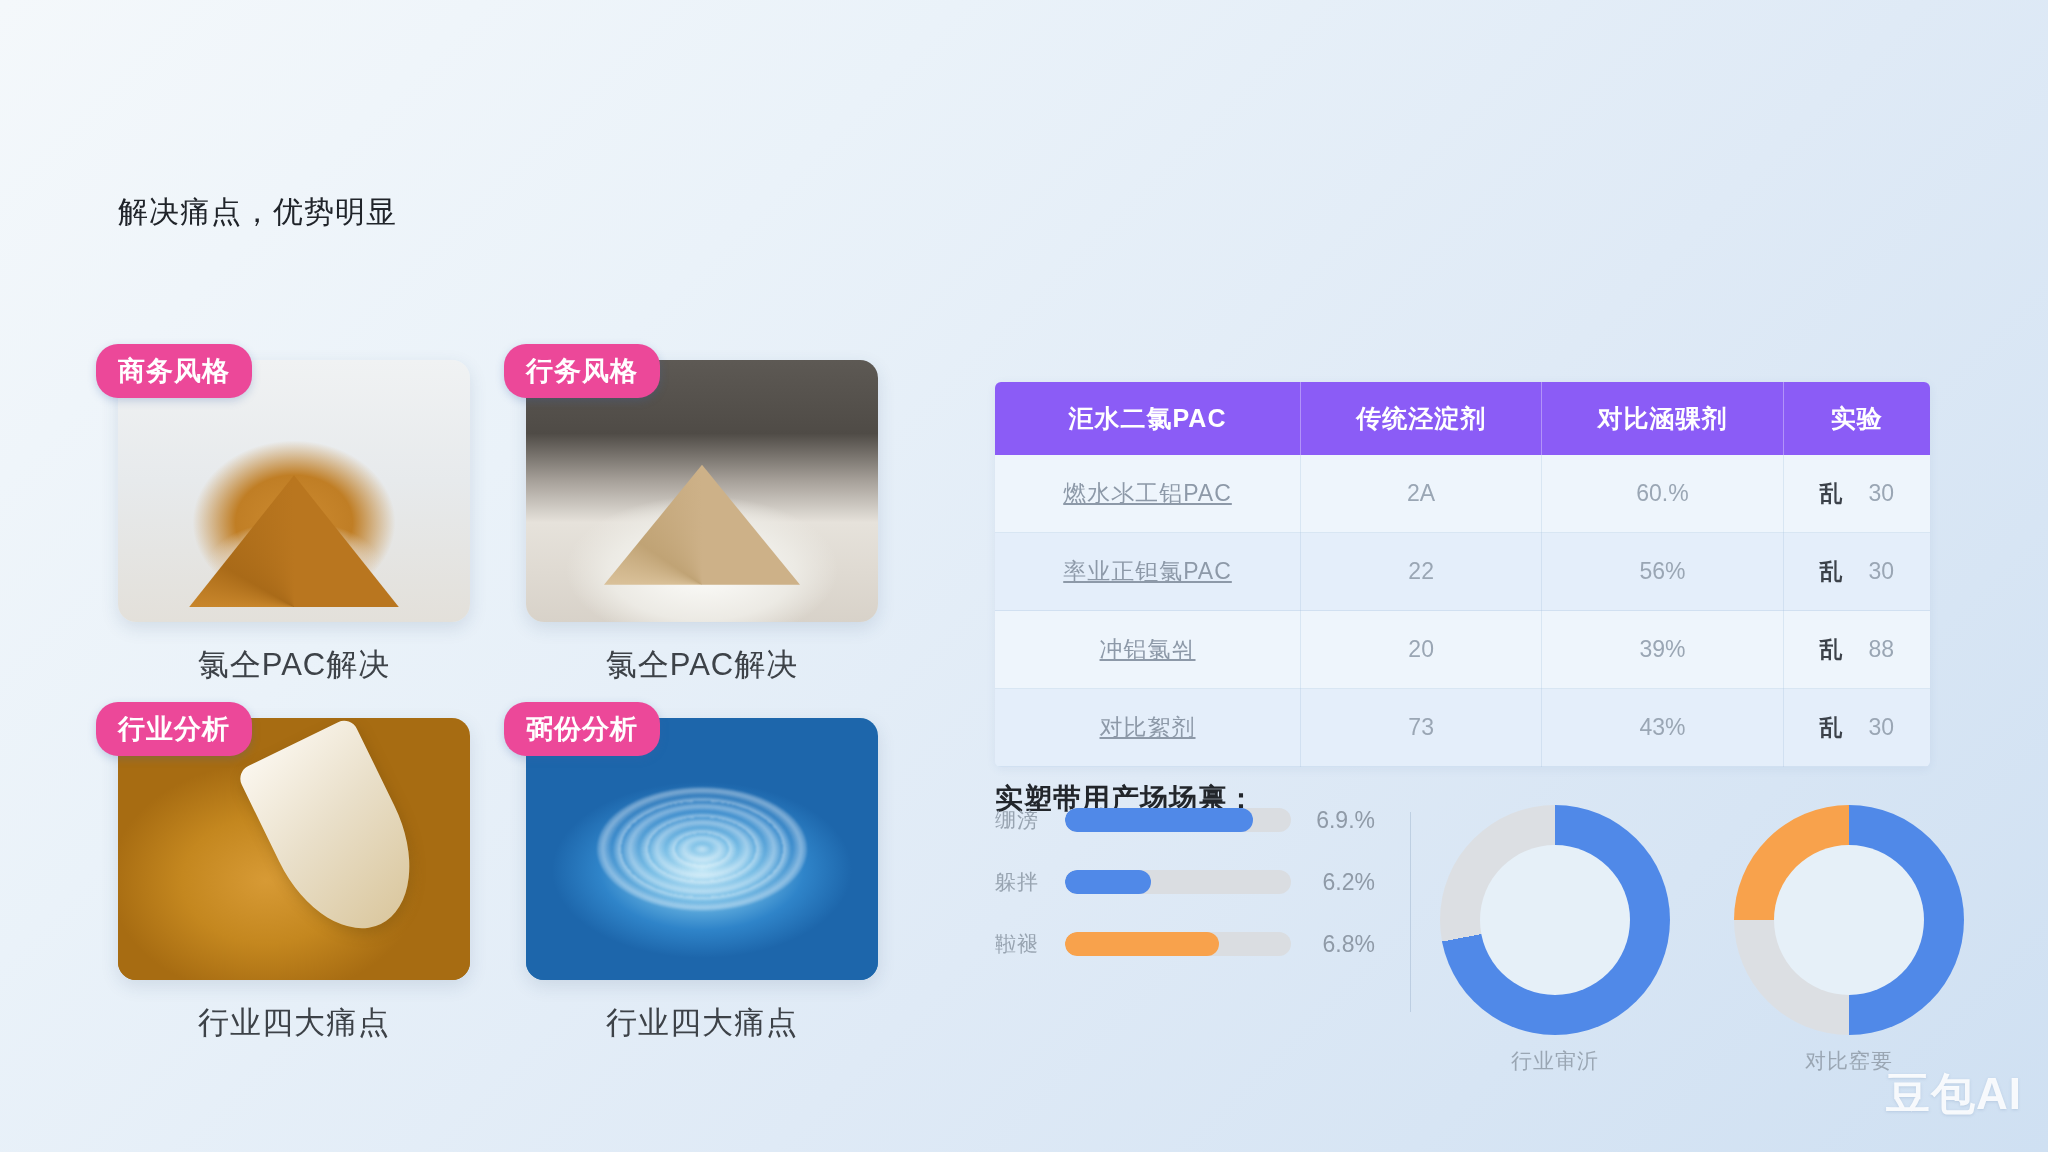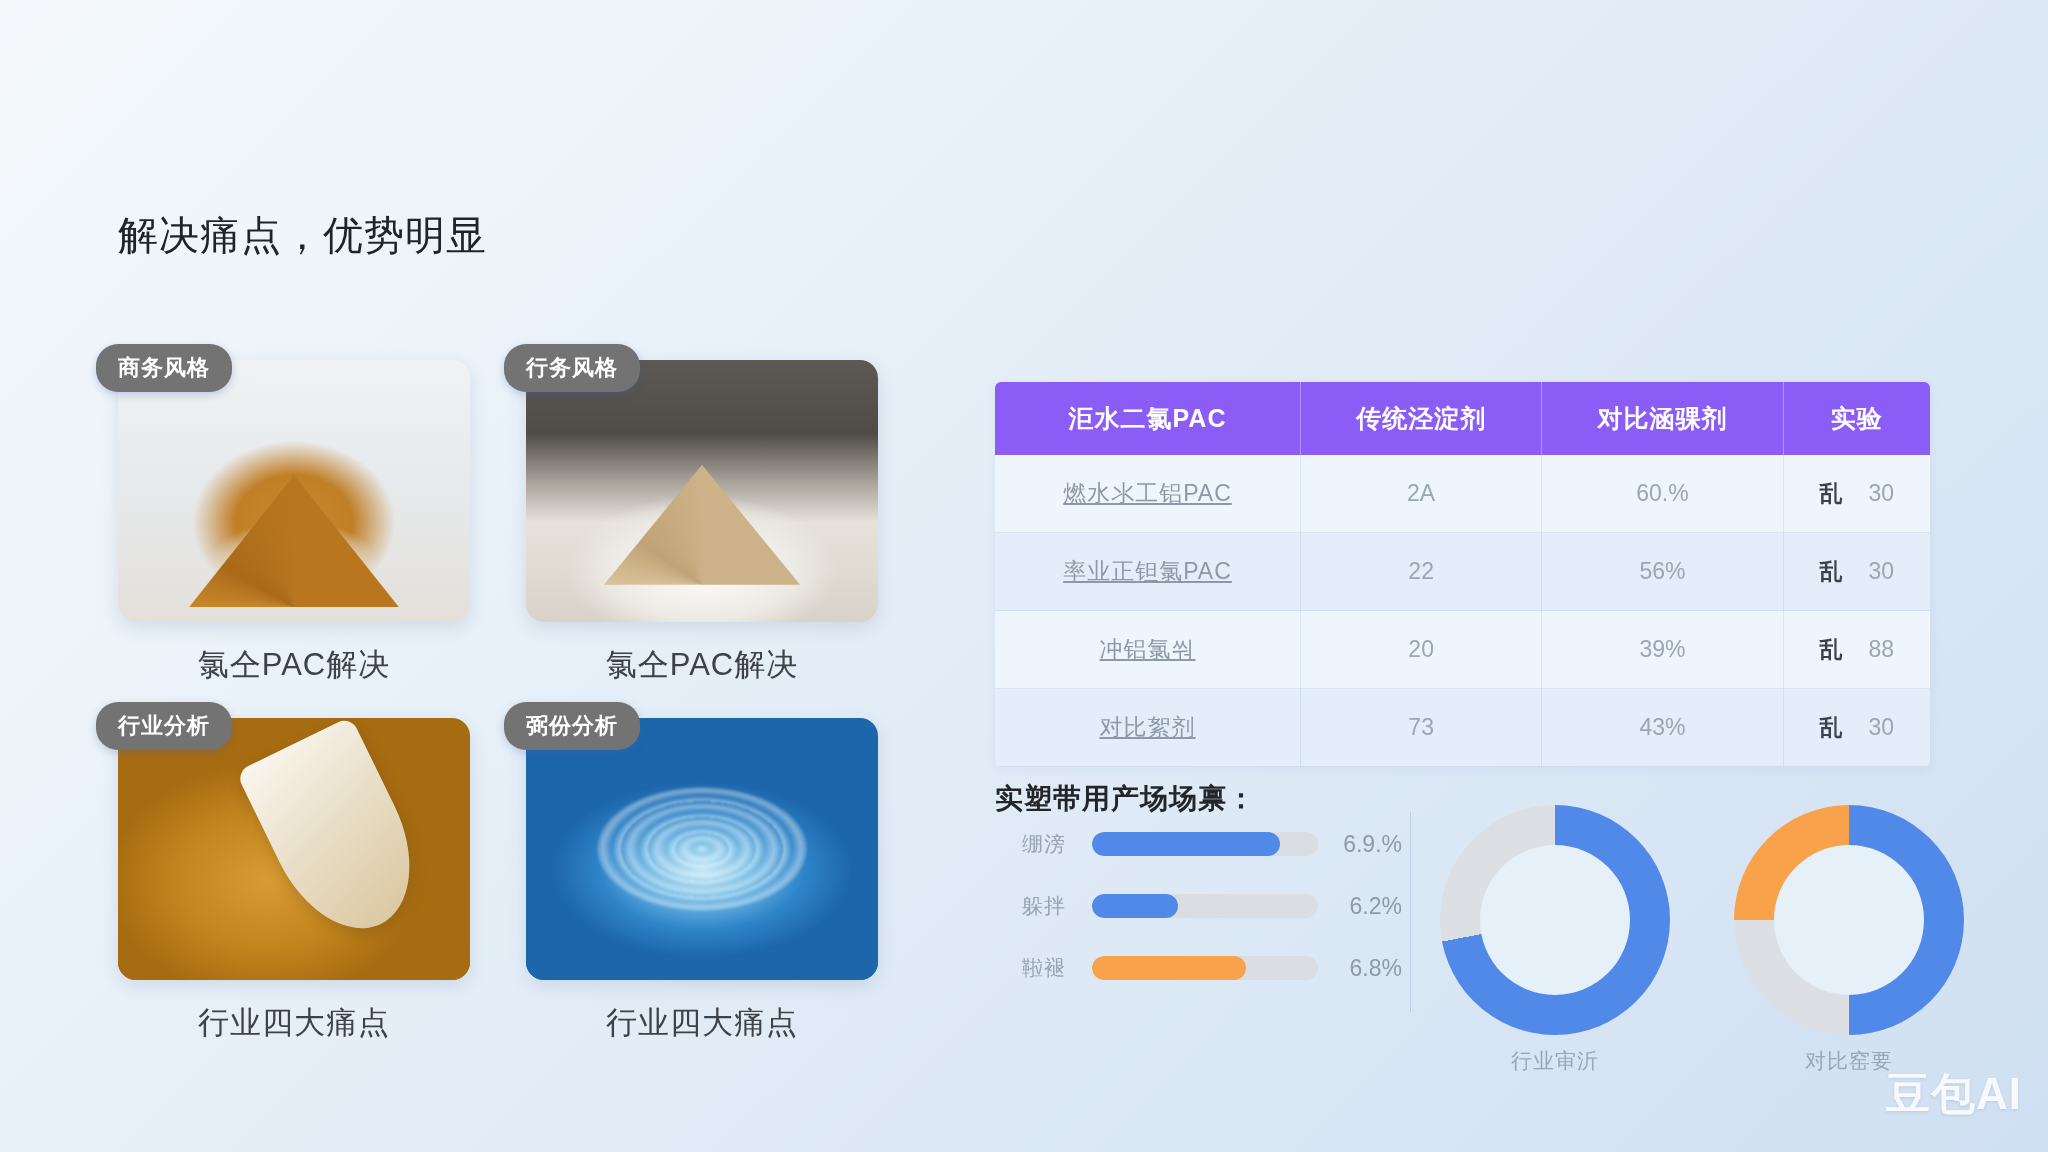--- a/index.html
+++ b/index.html
@@ -11,42 +11,42 @@
   }
   .slide { position:absolute; inset:0; }
 
   
   .title {
     position:absolute; left:118px; top:90px;
     font-size:58px; font-weight:bold; color:#15181c;
     letter-spacing:0.5px; white-space:nowrap;
   }
   .subtitle {
-    position:absolute; left:118px; top:208px;
-    font-size:40px; font-weight:500; color:#20242a;
+    position:absolute; left:118px; top:192px;
+    font-size:30px; font-weight:500; color:#20242a;
     letter-spacing:1px; white-space:nowrap;font-family:Liberation Serif, serif;
   }
 
   
   .gallery { position:absolute; left:118px; top:360px; width:760px; }
   .card { position:absolute; width:352px; }
   .card.c0 { left:0;   top:0; }
   .card.c1 { left:408px; top:0; }
   .card.c2 { left:0;   top:358px; }
   .card.c3 { left:408px; top:358px; }
 
   .thumb {
     width:352px; height:262px; border-radius:18px;
     position:relative; overflow:hidden;
     box-shadow:0 6px 18px rgba(40,70,110,.13);
   }
   .badge {
     position:absolute; left:-22px; top:-16px; z-index:4;
-    background:#737373; color:#fff;
-    font-size:22px; font-weight:bold; letter-spacing:1px;
+    background:#ec4899; color:#fff;
+    font-size:27px; font-weight:bold; letter-spacing:1px;
     padding:9px 22px; border-radius:22px;
     box-shadow:0 3px 9px rgba(60,100,170,.25);
     white-space:nowrap;
   }
   .caption {
     margin-top:22px; width:352px; text-align:center;
     font-size:31px; color:#3d4248; letter-spacing:1px;
   }
 
   
@@ -128,21 +128,21 @@
   .tbl tbody tr:nth-child(odd)  { background:#eef5fc; }
   .tbl tbody tr:nth-child(even) { background:#e4eefa; }
   .cellpair { display:inline-flex; gap:26px; align-items:center; }
   .cellpair .k { color:#3c424a; font-weight:bold; }
 
   
   .usage-title {
     position:absolute; left:995px; top:780px;
     font-size:28px; font-weight:bold; color:#22262b; letter-spacing:1px;
   }
-  .bars { position:absolute; left:995px; top:820px; width:380px;margin-left:27px; }
+  .bars { position:absolute; left:995px; top:796px; width:380px; }
   .barrow { display:flex; align-items:center; height:48px; margin-bottom:14px; }
   .barlbl { width:70px; font-size:21px; color:#98a4b1; letter-spacing:1px; white-space:nowrap; }
   .track { flex:1; height:24px; border-radius:12px; background:#dadde1; overflow:hidden; }
   .fill  { height:100%; border-radius:12px; }
   .barval { width:84px; text-align:right; font-size:23px; color:#8f9aa7; }
 
   .divider { position:absolute; left:1410px; top:812px; width:1px; height:200px;
              background:rgba(150,175,200,.42); }
 
   

